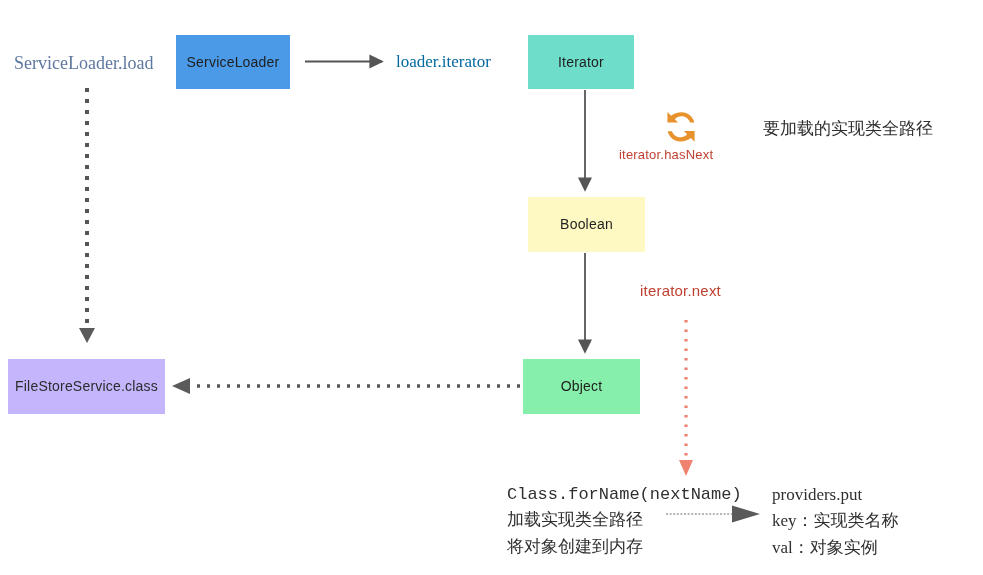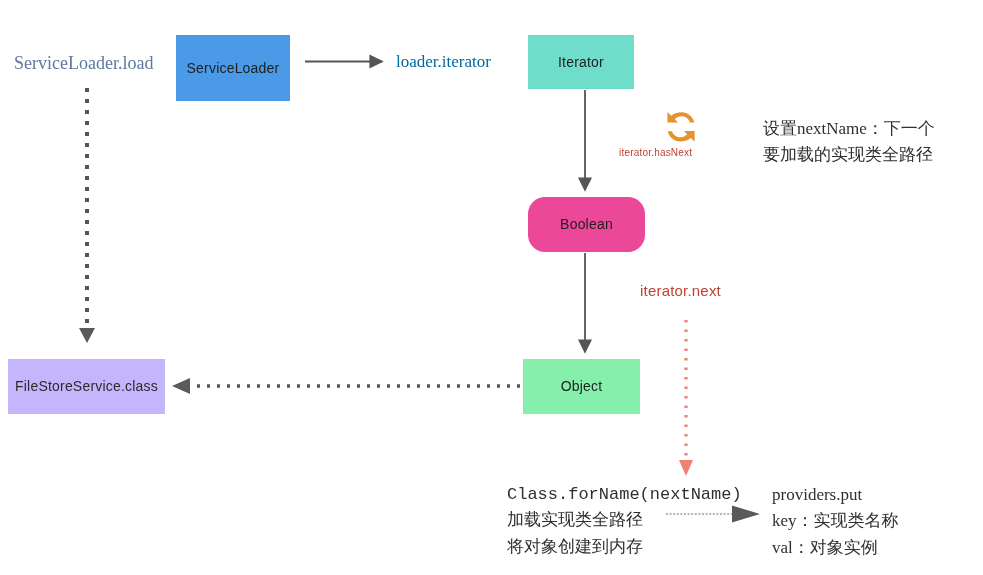--- a/index.html
+++ b/index.html
@@ -26,39 +26,39 @@
     box-sizing: border-box;
     font-family: "Liberation Sans", sans-serif;
     font-size: 14px;
     color: #1f1f1f;
     letter-spacing: 0.2px;
     text-align: center;
     line-height: 1.2;
   }
   .node-service-loader { background: #4a9ae8; }
   .node-iterator      { background: #6eddc9; }
-  .node-boolean       { background: #ec4899; border-radius: 17px; }
+  .node-boolean       { background: #fef9c3; }
   .node-object        { background: #86efac; }
   .node-file-store    { background: #c4b5fd; color: #2c2c2c; }
 
   .caption {
     position: absolute;
     font-family: "Liberation Serif", serif;
     font-size: 17px;
     color: #0369a1;
     white-space: nowrap;
     line-height: 1.45;
   }
   .caption-muted {
     color: #5e789f;
     font-size: 18px;
   }
   .caption-red {
     font-family: "Liberation Sans", sans-serif;
-    font-size: 10px;
+    font-size: 13px;
     color: #bf4030;
     letter-spacing: 0.2px;
   }
   .caption-cjk {
     font-family: "Liberation Serif", "DejaVu Serif", serif;
     font-size: 17px;
     color: #2f2f2f;
     line-height: 1.55;
   }
   svg.layer {
@@ -132,21 +132,21 @@
                  L19.1,16.6 L8.4,16.6 L8.4,5.9 L12.2,9.7
                  C14.8,7.5 18.5,6.2 22.6,6.2 Z"></path>
         <path d="M21.4,35.4 C15.1,35.4 9.9,31.0 8.7,25.2 L13.0,25.2
                  C14.1,28.7 17.4,31.3 21.4,31.3 C24.1,31.3 26.5,30.1 28.2,28.3
                  L24.9,25.0 L35.6,25.0 L35.6,35.7 L31.8,31.9
                  C29.2,34.1 25.5,35.4 21.4,35.4 Z"></path>
       </g>
     </svg>
   </div>
 
-  <div class="node node-service-loader" style="left:176px; top:35px; width:114px; height:66px;">
+  <div class="node node-service-loader" style="left:176px; top:35px; width:114px; height:54px;">
     <span>ServiceLoader</span>
   </div>
 
   <div class="node node-iterator" style="left:528px; top:35px; width:106px; height:54px;">
     <span>Iterator</span>
   </div>
 
   <div class="node node-boolean" style="left:528px; top:197px; width:117px; height:55px;">
     <span>Boolean</span>
   </div>
@@ -169,21 +169,20 @@
 
   <div class="caption caption-red" style="left:619px; top:146px;">
     <span>iterator.hasNext</span>
   </div>
 
   <div class="caption caption-red" style="left:640px; top:280px; font-size:15px;">
     <span>iterator.next</span>
   </div>
 
   <div class="caption caption-cjk" style="left:763px; top:116px;">
-    <div>设置nextName：下一个</div>
     <div>要加载的实现类全路径</div>
   </div>
 
   <div class="caption caption-cjk" style="left:507px; top:482px;font-family:Liberation Mono, monospace;">
     <div>Class.forName(nextName)</div>
     <div>加载实现类全路径</div>
     <div>将对象创建到内存</div>
   </div>
 
   <div class="caption caption-cjk" style="left:772px; top:482px;">

